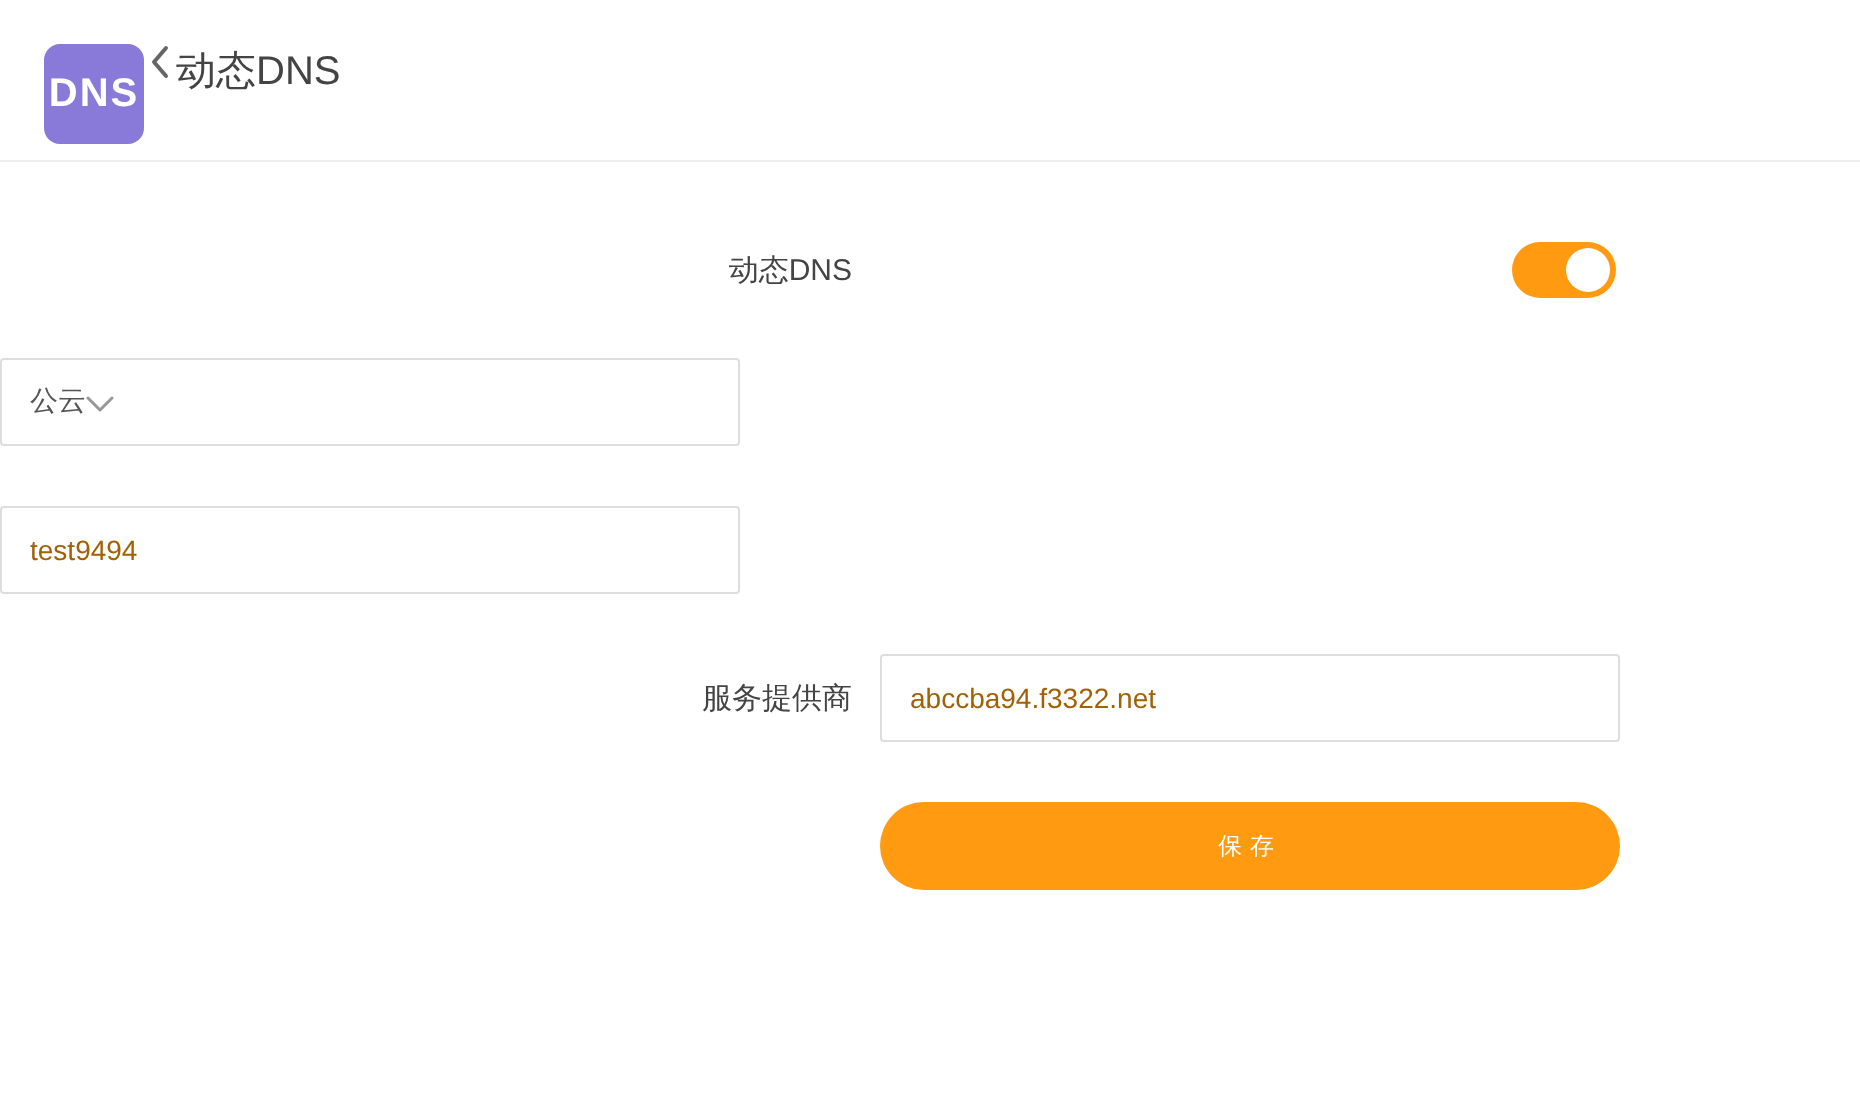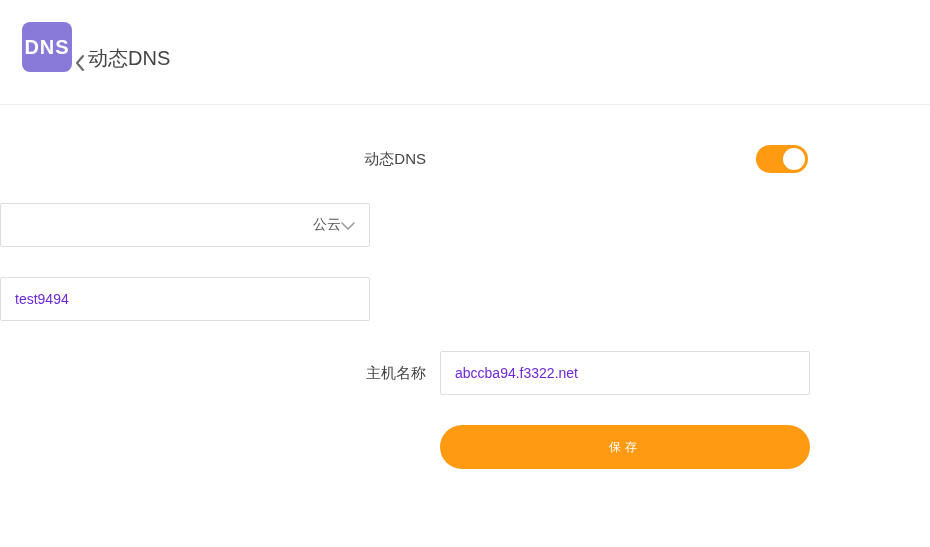--- a/index.html
+++ b/index.html
@@ -1,39 +1,39 @@
 <!DOCTYPE html>
 <html><head>
   <meta charset="utf-8">
   <style>
     * { margin:0; padding:0; box-sizing:border-box; font-family:"Microsoft YaHei","PingFang SC",Arial,sans-serif; }
     body { background:#fff; width:930px; height:547px; color:#333; }
 
-    .header   { display:flex; align-items:flex-end; padding:22px 22px 32px 22px; border-bottom:1px solid #eee; }
+    .header   { display:flex; align-items:flex-start; padding:22px 22px 8px 22px; border-bottom:1px solid #eee; }
     .app-icon { width:50px; height:50px; border-radius:8px; background:#8979d9; display:flex; align-items:center; justify-content:center; color:#fff; font-weight:900; font-size:20px; letter-spacing:1px; font-family:Arial,sans-serif; }
     .back-icon{ color:#666; padding:0 2px; cursor:pointer; }
     .back-icon svg { display:block; }
     .title    { font-size:20px; color:#444; font-weight:400; }
 
     .form     { padding:40px 0 0 0; }
     .row      { display:flex; align-items:center; margin-bottom:30px; }
     .label-col{ width:440px; text-align:right; padding-right:14px; font-size:15px; color:#444; }
     .ctl-col  { width:370px; }
 
     .toggle   { width:52px; height:28px; border-radius:14px; background:#ff9a11; position:relative; cursor:pointer; margin-left:316px; }
     .toggle .knob { position:absolute; right:3px; top:3px; width:22px; height:22px; border-radius:50%; background:#fff; }
 
     .select,.tinput {
       width:370px; height:44px; border:1px solid #ddd; border-radius:2px; background:#fff;
       display:flex; align-items:center; padding:0 14px; font-size:14px; color:#555;
     }
-    .select   { justify-content:flex-end; cursor:pointer; }
+    .select   { justify-content:flex-start; cursor:pointer; }
     .select .chev { color:#999; }
     .tinput input {
-      border:none; outline:none; width:100%; height:100%; font-size:14px; color:#6d28d9; background:transparent;
+      border:none; outline:none; width:100%; height:100%; font-size:14px; color:#a16207; background:transparent;
     }
     .tinput input::placeholder { color:#bbb; }
     .pw-wrap  { position:relative; }
     .pw-wrap .eye { position:absolute; right:14px; top:50%; transform:translateY(-50%); color:#777; cursor:pointer; }
 
     .save-btn {
       width:370px; height:44px; border:none; border-radius:22px; background:#ff9a11; color:#fff;
       font-size:12px; cursor:pointer; margin:30px 0 0 440px; display:block; letter-spacing:4px;
     }
   </style>
@@ -77,21 +77,21 @@
   <div class="row">
     <div class="ctl-col">
       <div class="tinput">
         <input type="text" value="test9494" style="">
       </div>
     </div>
   </div>
 
 
   <div class="row" style="margin-bottom:10px;">
-    <div class="label-col">主机名称</div>
+    <div class="label-col">服务提供商</div>
     <div class="ctl-col">
       <div class="tinput">
         <input type="text" value="abccba94.f3322.net" style="">
       </div>
     </div>
   </div>
 
   <button class="save-btn">保存</button>
 </div>
 

